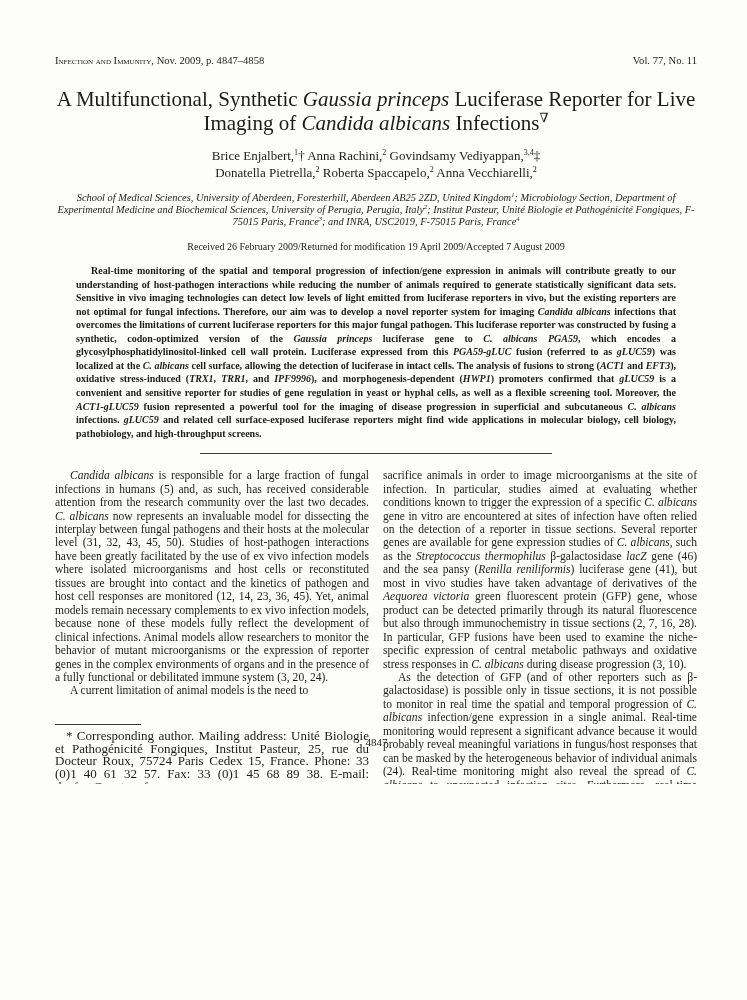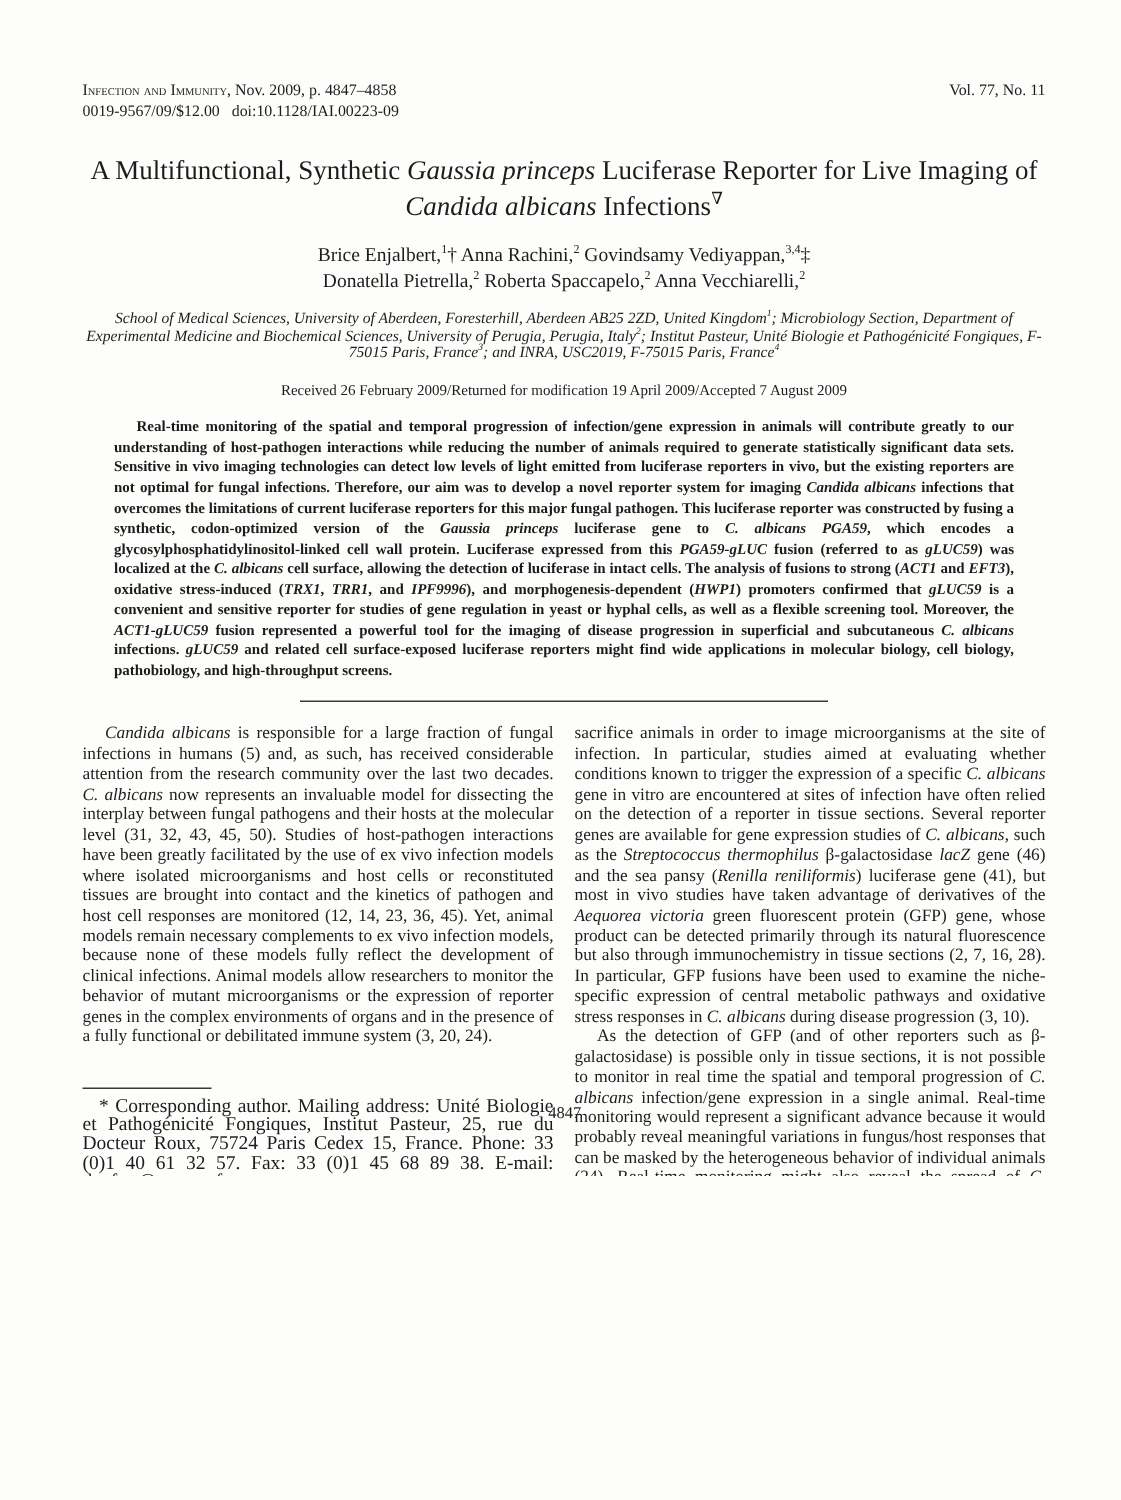--- a/index.html
+++ b/index.html
@@ -16,21 +16,21 @@
     box-sizing: border-box;
     overflow: hidden;
   }
   sup { font-size: 0.62em; vertical-align: super; line-height: 0; }
 
   .masthead { display: flex; justify-content: space-between; align-items: flex-start;
               font-size: 10.6px; line-height: 14.2px; }
   .sc { font-variant: small-caps; }
   .vol { white-space: nowrap; }
 
-  .title { margin: 20px 0 0 0; text-align: center; font-size: 18px; line-height: 23.5px;
+  .title { margin: 20px 0 0 0; text-align: center; font-size: 21px; line-height: 23.5px;
            font-weight: normal; }
   .authors { margin-top: 13px; text-align: center; font-size: 13px; line-height: 16.6px; }
   .affiliations { margin-top: 11px; text-align: center; font-style: italic;
                   font-size: 10.4px; line-height: 11.9px; }
   .received { margin-top: 12px; text-align: center; font-size: 10px; line-height: 13px; }
 
   .abstract { margin: 11px 21px 0 21px; font-weight: bold; font-size: 10px;
               line-height: 13.55px; text-align: justify; text-indent: 15px; }
 
   .divider { border: 0; border-top: 1.2px solid #3a3a3a; width: 352px; margin: 13px auto 0; }
@@ -49,21 +49,20 @@
                  text-align: center; font-size: 11px; }
 </style>
 </head>
 <body>
 
 <div class="page">
 
   <div class="masthead">
     <div>
       <div><span class="sc">Infection and Immunity</span>, Nov. 2009, p. 4847–4858</div>
-      <div>0019-9567/09/$12.00&nbsp;&nbsp;&nbsp;doi:10.1128/IAI.00223-09</div>
     </div>
     <div class="vol">Vol. 77, No. 11</div>
   </div>
 
   <h1 class="title">A Multifunctional, Synthetic <i>Gaussia princeps</i> Luciferase Reporter for Live Imaging of <i>Candida albicans</i> Infections<sup>∇</sup></h1>
 
   <div class="authors">
     <div>Brice Enjalbert,<sup>1</sup>† Anna Rachini,<sup>2</sup> Govindsamy Vediyappan,<sup>3,4</sup>‡</div>
     <div>Donatella Pietrella,<sup>2</sup> Roberta Spaccapelo,<sup>2</sup> Anna Vecchiarelli,<sup>2</sup></div>
   </div>
@@ -72,20 +71,21 @@
 
   <div class="received">Received 26 February 2009/Returned for modification 19 April 2009/Accepted 7 August 2009</div>
 
   <p class="abstract">Real-time monitoring of the spatial and temporal progression of infection/gene expression in animals will contribute greatly to our understanding of host-pathogen interactions while reducing the number of animals required to generate statistically significant data sets. Sensitive in vivo imaging technologies can detect low levels of light emitted from luciferase reporters in vivo, but the existing reporters are not optimal for fungal infections. Therefore, our aim was to develop a novel reporter system for imaging <i>Candida albicans</i> infections that overcomes the limitations of current luciferase reporters for this major fungal pathogen. This luciferase reporter was constructed by fusing a synthetic, codon-optimized version of the <i>Gaussia princeps</i> luciferase gene to <i>C. albicans PGA59</i>, which encodes a glycosylphosphatidylinositol-linked cell wall protein. Luciferase expressed from this <i>PGA59-gLUC</i> fusion (referred to as <i>gLUC59</i>) was localized at the <i>C. albicans</i> cell surface, allowing the detection of luciferase in intact cells. The analysis of fusions to strong (<i>ACT1</i> and <i>EFT3</i>), oxidative stress-induced (<i>TRX1</i>, <i>TRR1</i>, and <i>IPF9996</i>), and morphogenesis-dependent (<i>HWP1</i>) promoters confirmed that <i>gLUC59</i> is a convenient and sensitive reporter for studies of gene regulation in yeast or hyphal cells, as well as a flexible screening tool. Moreover, the <i>ACT1-gLUC59</i> fusion represented a powerful tool for the imaging of disease progression in superficial and subcutaneous <i>C. albicans</i> infections. <i>gLUC59</i> and related cell surface-exposed luciferase reporters might find wide applications in molecular biology, cell biology, pathobiology, and high-throughput screens.</p>
 
   <hr class="divider">
 
   <div class="columns">
     <div class="col">
       <p class="indent"><i>Candida albicans</i> is responsible for a large fraction of fungal infections in humans (5) and, as such, has received considerable attention from the research community over the last two decades. <i>C. albicans</i> now represents an invaluable model for dissecting the interplay between fungal pathogens and their hosts at the molecular level (31, 32, 43, 45, 50). Studies of host-pathogen interactions have been greatly facilitated by the use of ex vivo infection models where isolated microorganisms and host cells or reconstituted tissues are brought into contact and the kinetics of pathogen and host cell responses are monitored (12, 14, 23, 36, 45). Yet, animal models remain necessary complements to ex vivo infection models, because none of these models fully reflect the development of clinical infections. Animal models allow researchers to monitor the behavior of mutant microorganisms or the expression of reporter genes in the complex environments of organs and in the presence of a fully functional or debilitated immune system (3, 20, 24).</p>
+      <p class="indent">A current limitation of animal models is the need to</p>
       <div class="footnotes">
         <hr class="footnote-rule">
         <p>* Corresponding author. Mailing address: Unité Biologie et Pathogénicité Fongiques, Institut Pasteur, 25, rue du Docteur Roux, 75724 Paris Cedex 15, France. Phone: 33 (0)1 40 61 32 57. Fax: 33 (0)1 45 68 89 38. E-mail: denfert@pasteur.fr.</p>
         <p>† Present address: LISBP/INSA, 135 avenue de Rangueil, 31077 Toulouse cedex 4, France.</p>
         <p>‡ Present address: Microbiology and Immunology, TTUHSC, Lubbock, TX 79430.</p>
         <p><sup>∇</sup> Published ahead of print on 17 August 2009.</p>
       </div>
     </div>
     <div class="col">
       <p>sacrifice animals in order to image microorganisms at the site of infection. In particular, studies aimed at evaluating whether conditions known to trigger the expression of a specific <i>C. albicans</i> gene in vitro are encountered at sites of infection have often relied on the detection of a reporter in tissue sections. Several reporter genes are available for gene expression studies of <i>C. albicans</i>, such as the <i>Streptococcus thermophilus</i> β-galactosidase <i>lacZ</i> gene (46) and the sea pansy (<i>Renilla reniliformis</i>) luciferase gene (41), but most in vivo studies have taken advantage of derivatives of the <i>Aequorea victoria</i> green fluorescent protein (GFP) gene, whose product can be detected primarily through its natural fluorescence but also through immunochemistry in tissue sections (2, 7, 16, 28). In particular, GFP fusions have been used to examine the niche-specific expression of central metabolic pathways and oxidative stress responses in <i>C. albicans</i> during disease progression (3, 10).</p>

